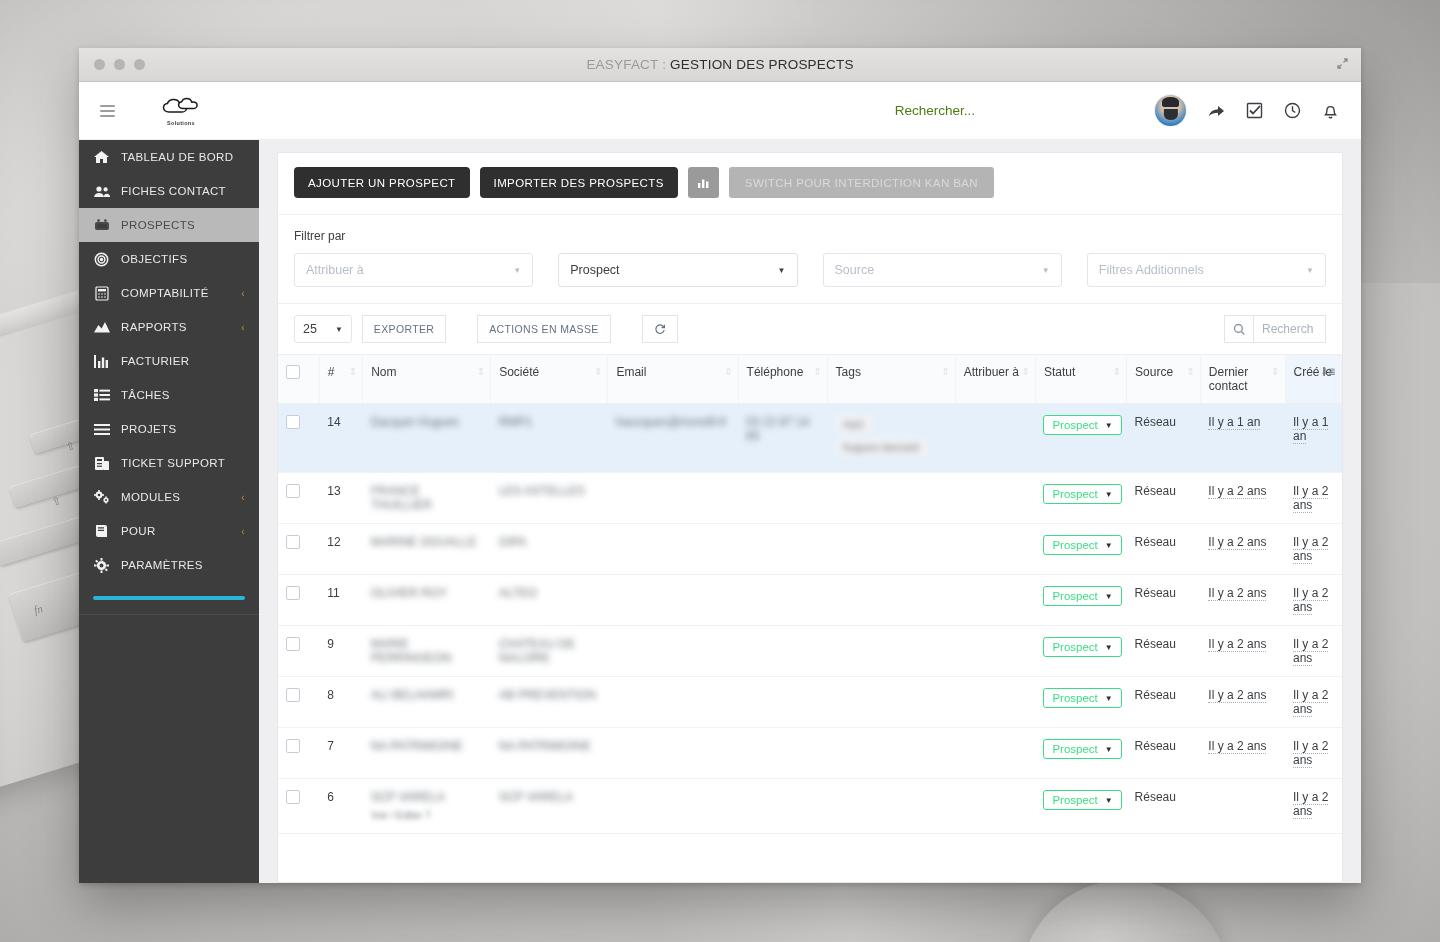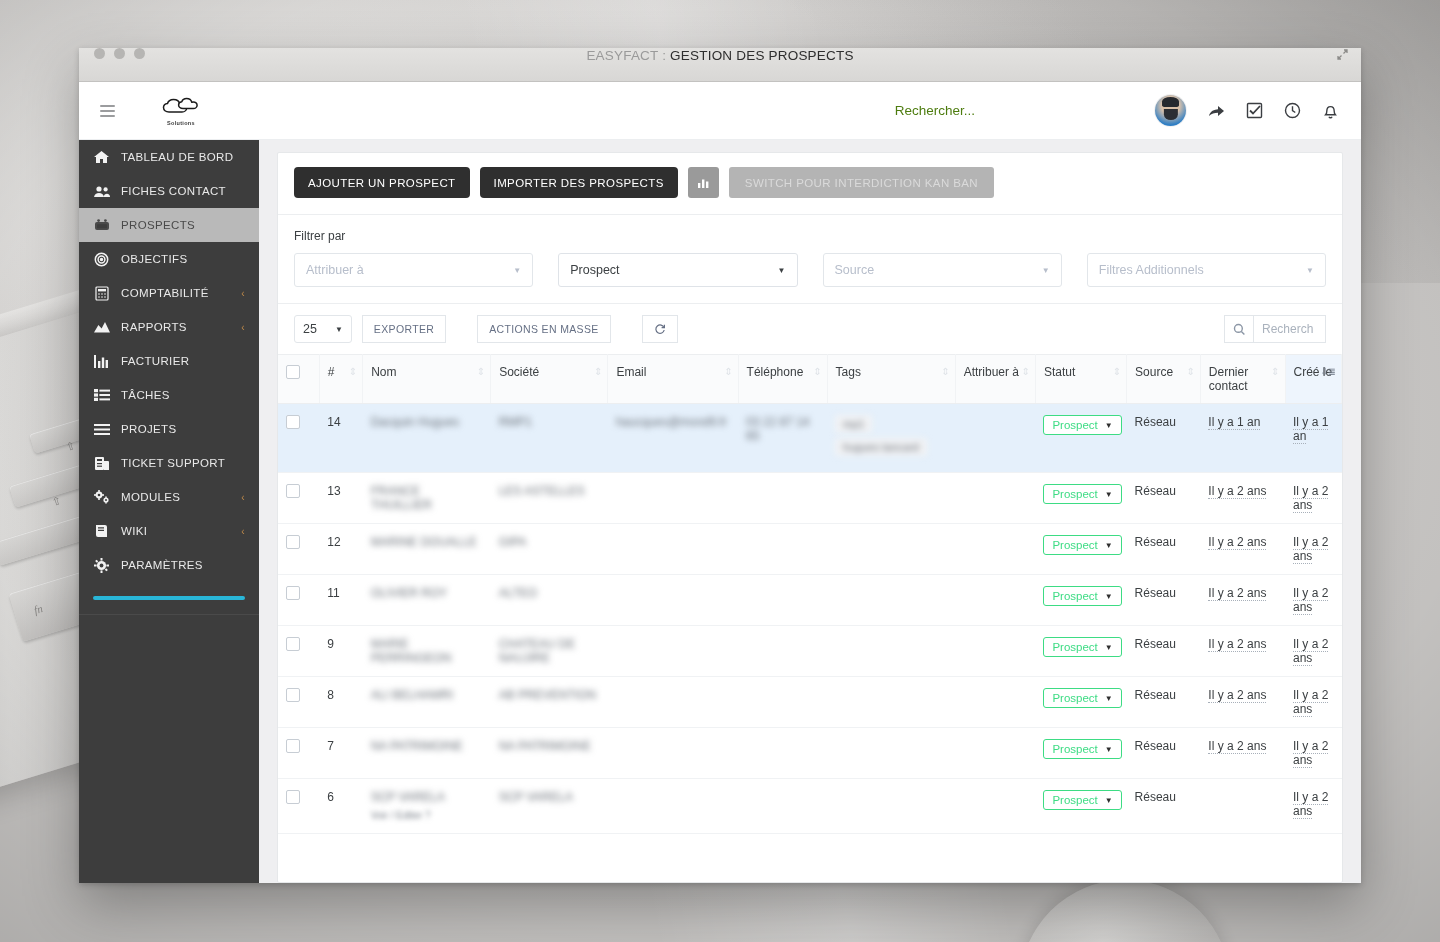--- a/index.html
+++ b/index.html
@@ -81,21 +81,21 @@
     box-shadow: 0 22px 52px rgba(0,0,0,0.30), 0 2px 6px rgba(0,0,0,0.18);
     display: flex; flex-direction: column;
     overflow: hidden;
   }
 
   
   .titlebar {
     height: 34px; flex: 0 0 34px;
     background: linear-gradient(180deg, #e3e2e0, #d8d7d5);
     border-bottom: 1px solid #c3c2c0;
-    display: flex; align-items: flex-start;
+    display: flex; align-items: center;
     position: relative;
   }
   .traffic { display: flex; gap: 9px; padding-left: 15px; }
   .traffic span {
     width: 11px; height: 11px; border-radius: 50%;
     background: #b6b5b3; display: block;
   }
   .win-title {
     position: absolute; left: 0; right: 0; text-align: center;
     font-size: 13.5px; color: #2e2e2e; letter-spacing: .2px;
@@ -543,21 +543,21 @@
             <span class="lbl">MODULES</span>
             <span class="caret">‹</span>
           </div>
           <div class="side-item">
             <span class="ico">
               <svg width="15" height="14" viewBox="0 0 15 14" fill="currentColor">
                 <path d="M2 1h9a2 2 0 0 1 2 2v10H4a2 2 0 0 1-2-2z"></path>
                 <path d="M4 3.2h6v1.4H4zM4 5.8h6v1.2H4z" fill="#3d3d3d"></path>
               </svg>
             </span>
-            <span class="lbl">WIKI</span>
+            <span class="lbl">POUR</span>
             <span class="caret">‹</span>
           </div>
           <div class="side-item">
             <span class="ico">
               <svg width="15" height="15" viewBox="0 0 15 15" fill="currentColor">
                 <circle cx="7.5" cy="7.5" r="4.6"></circle>
                 <circle cx="7.5" cy="7.5" r="1.9" fill="#3d3d3d"></circle>
                 <rect x="6.5" y="0" width="2" height="2.6"></rect>
                 <rect x="6.5" y="12.4" width="2" height="2.6"></rect>
                 <rect x="0" y="6.5" width="2.6" height="2"></rect>

